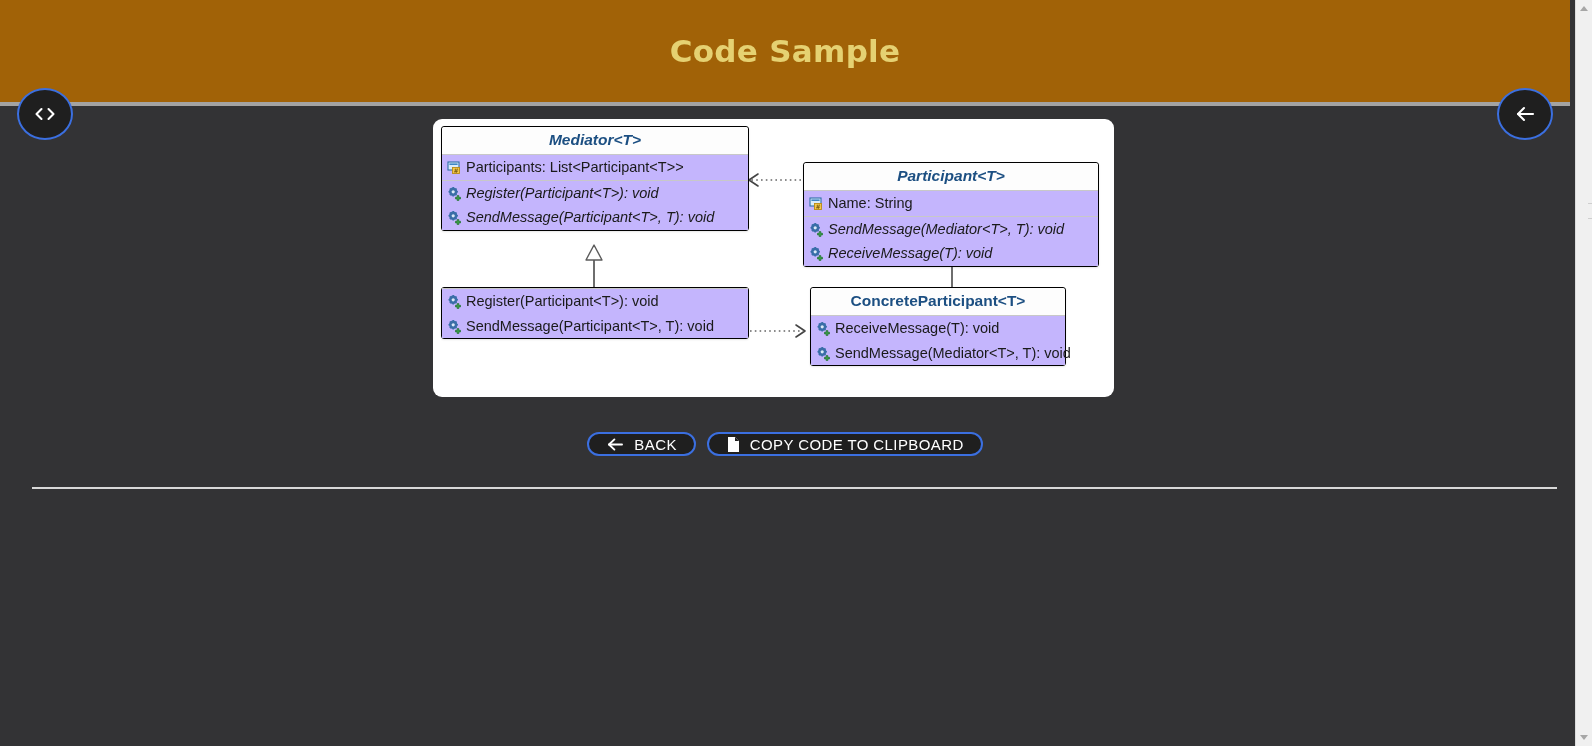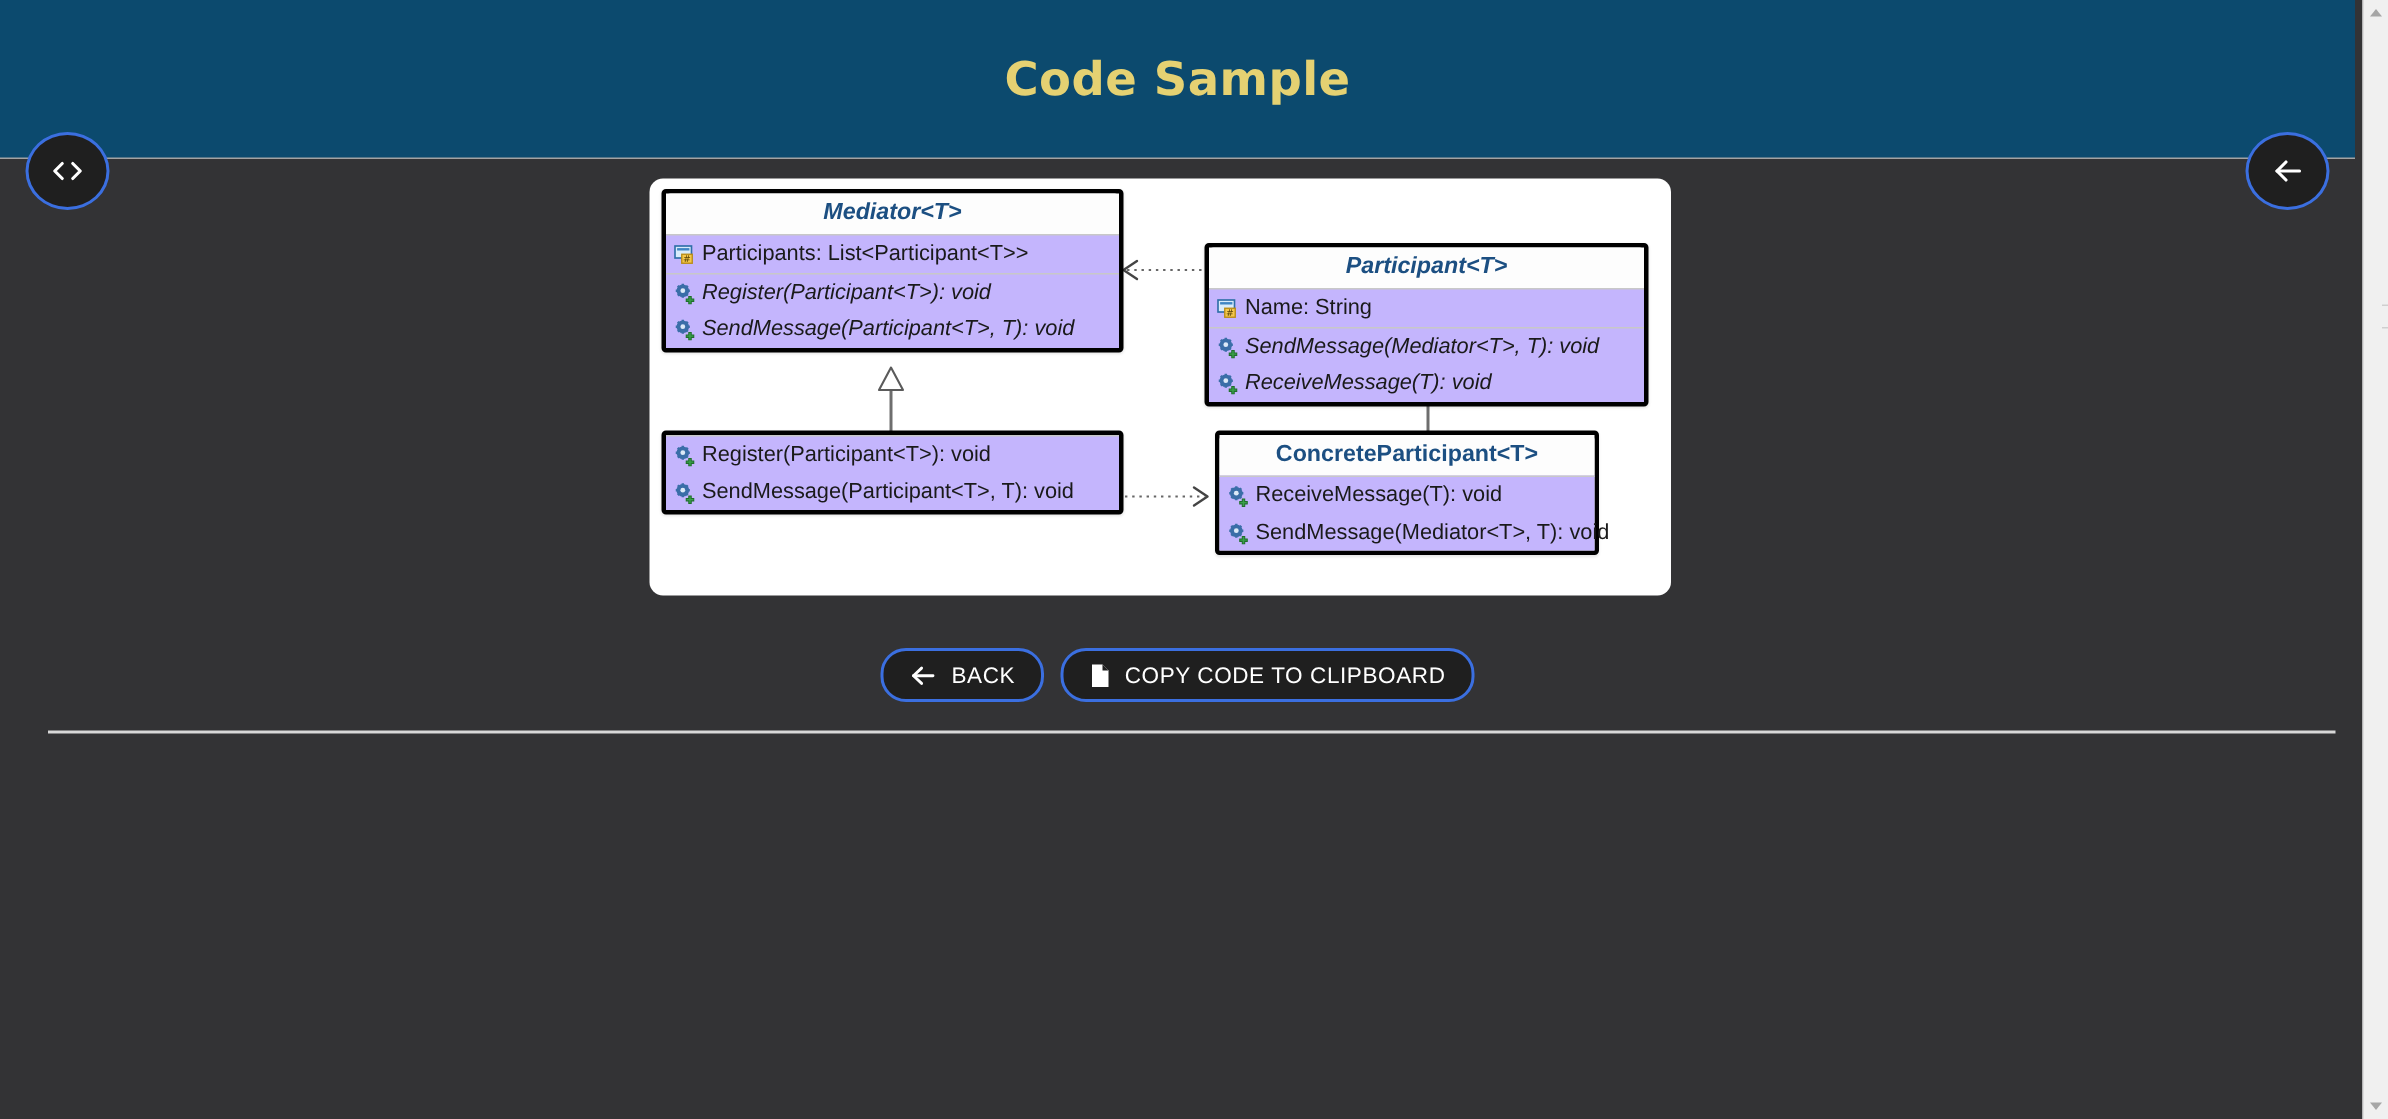--- a/index.html
+++ b/index.html
@@ -18,22 +18,22 @@
     background: #333335;
     overflow: hidden;
   }
 
   
   .header {
     position: absolute;
     left: 0; top: 0;
     width: 1570px;
     height: 106px;
-    background: #0c4a6e;
-    border-bottom: 1px solid #a3a3a3;
+    background: #a16207;
+    border-bottom: 4px solid #a3a3a3;
     display: flex;
     align-items: center;
     justify-content: center;
   }
   .header-title {
     color: #e5d172;
     font-size: 31px;
     font-weight: bold;
     letter-spacing: 0.3px;
     font-family: "DejaVu Sans", sans-serif;
@@ -80,21 +80,21 @@
     position: absolute;
     left: 0; top: 0;
     width: 681px;
     height: 278px;
   }
 
   
   .uml-box {
     position: absolute;
     background: #fdfdfd;
-    border: 3px solid #000000;
+    border: 1px solid #000000;
     border-radius: 3px;
     box-shadow: 0 1px 2px rgba(0,0,0,0.10);
   }
   .uml-title {
     text-align: center;
     font-size: 15.5px;
     color: #1c4f82;
     font-weight: bold;
     padding: 4px 4px 5px 4px;
     background: #fdfdfd;
@@ -137,21 +137,21 @@
     width: 1570px;
     display: flex;
     justify-content: center;
     align-items: center;
     gap: 11px;
   }
   .btn {
     display: inline-flex;
     align-items: center;
     gap: 9px;
-    height: 36px;
+    height: 24px;
     padding: 0 17px;
     border-radius: 17px;
     background: #1f1f1f;
     border: 2px solid #3b6fe0;
     color: #ffffff;
     font-size: 15px;
     letter-spacing: 0.4px;
     cursor: pointer;
     white-space: nowrap;
   }

